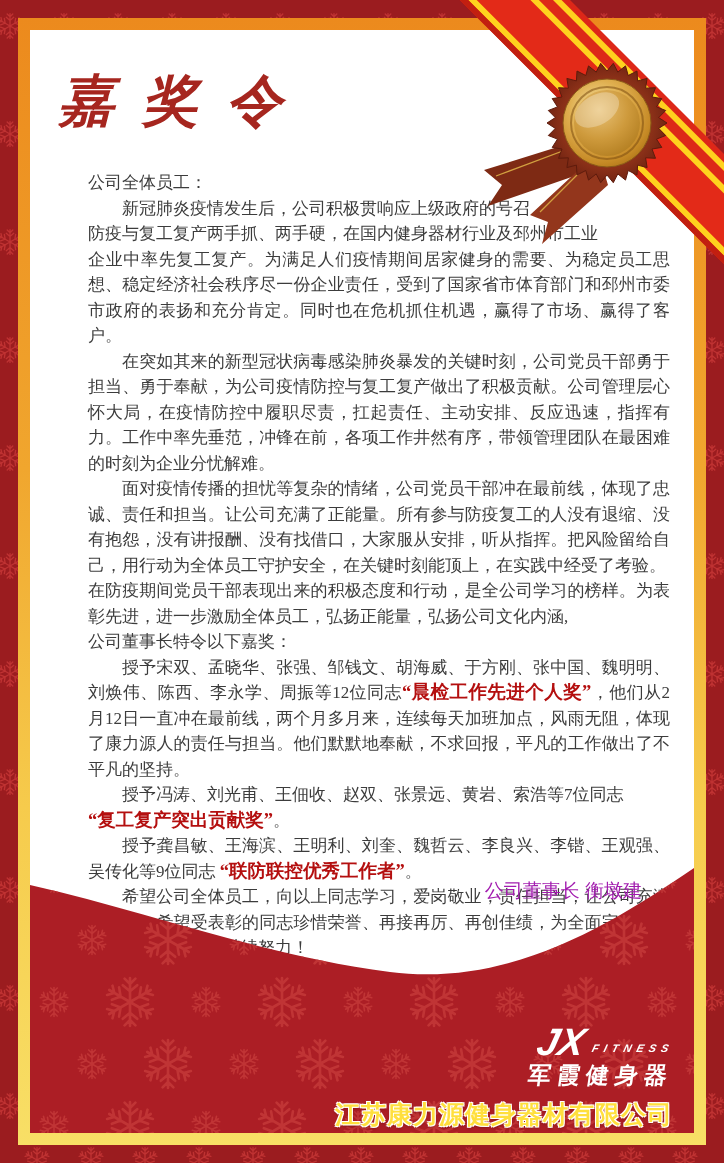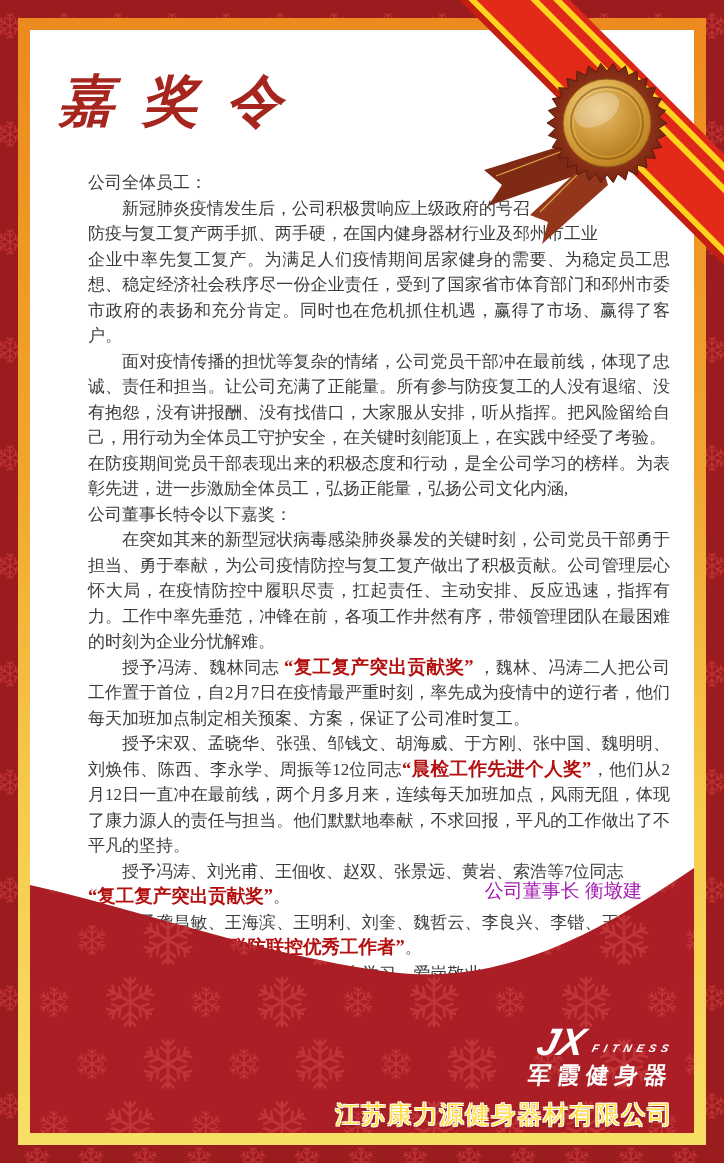--- a/index.html
+++ b/index.html
@@ -47,21 +47,21 @@
   .fitness{
     display:inline-block;transform:skewX(-14deg);
     font-weight:bold;font-style:italic;font-size:11px;letter-spacing:5px;
     line-height:16px;padding-bottom:2px;
   }
   .junxia{
     display:inline-block;transform:skewX(-8deg);margin-top:3px;
     font-weight:bold;font-size:23px;letter-spacing:6px;line-height:28px;
   }
   .company{
-    margin-top:9px;font-weight:normal;font-size:25px;letter-spacing:1px;
+    margin-top:9px;font-weight:bold;font-size:25px;letter-spacing:1px;
     color:#FFDF3D;
     text-shadow:-1px -1px 0 #fff,1px -1px 0 #fff,-1px 1px 0 #fff,1px 1px 0 #fff,0 2px 3px rgba(60,0,0,.4);
   }
   .ribbon-svg{position:absolute;right:0;top:0;z-index:10;}
 </style>
 </head>
 <body>
 
 <svg class="bg-svg" width="724" height="1163" viewBox="0 0 724 1163">
   <rect x="0" y="0" width="724" height="1163" fill="#9B1C1F"></rect>
@@ -382,25 +382,24 @@
 <div class="content">
 
   <div class="title">嘉奖令</div>
 
   <div class="textblock">
     <p class="para">公司全体员工：</p>
     <div>
         <p class="para indent"><span class="seg">新冠肺炎疫情发生后，公司积极贯响应上级政府的号召，
 防疫与复工复产两手抓、两手硬，在国内健身器材行业及邳州市工业
 企业中率先复工复产。为满足人们疫情期间居家健身的需要、为稳定员工思想、稳定经济社会秩序尽一份企业责任，受到了国家省市体育部门和邳州市委市政府的表扬和充分肯定。同时也在危机抓住机遇，赢得了市场、赢得了客户。</span></p>
+        <p class="para indent"><span class="seg">在突如其来的新型冠状病毒感染肺炎暴发的关键时刻，公司党员干部勇于担当、勇于奉献，为公司疫情防控与复工复产做出了积极贡献。公司管理层心怀大局，在疫情防控中履职尽责，扛起责任、主动安排、反应迅速，指挥有力。工作中率先垂范，冲锋在前，各项工作井然有序，带领管理团队在最困难的时刻为企业分忧解难。</span></p>
         <p class="para indent"><span class="seg">面对疫情传播的担忧等复杂的情绪，公司党员干部冲在最前线，体现了忠诚、责任和担当。让公司充满了正能量。所有参与防疫复工的人没有退缩、没有抱怨，没有讲报酬、没有找借口，大家服从安排，听从指挥。把风险留给自己，用行动为全体员工守护安全，在关键时刻能顶上，在实践中经受了考验。
 在防疫期间党员干部表现出来的积极态度和行动，是全公司学习的榜样。为表彰先进，进一步激励全体员工，弘扬正能量，弘扬公司文化内涵,
 公司董事长特令以下嘉奖：</span></p>
-        <p class="para indent"><span class="seg">在突如其来的新型冠状病毒感染肺炎暴发的关键时刻，公司党员干部勇于担当、勇于奉献，为公司疫情防控与复工复产做出了积极贡献。公司管理层心怀大局，在疫情防控中履职尽责，扛起责任、主动安排、反应迅速，指挥有力。工作中率先垂范，冲锋在前，各项工作井然有序，带领管理团队在最困难的时刻为企业分忧解难。</span></p>
-        <p class="para indent"><span class="seg">授予冯涛、魏林同志 </span><span class="award">“复工复产突出贡献奖”</span><span class="seg"> ，魏林、冯涛二人把公司工作置于首位，自2月7日在疫情最严重时刻，率先成为疫情中的逆行者，他们每天加班加点制定相关预案、方案，保证了公司准时复工。</span></p>
         <p class="para indent"><span class="seg">授予宋双、孟晓华、张强、邹钱文、胡海威、于方刚、张中国、魏明明、刘焕伟、陈西、李永学、周振等12位同志</span><span class="award">“晨检工作先进个人奖”</span><span class="seg">，他们从2月12日一直冲在最前线，两个月多月来，连续每天加班加点，风雨无阻，体现了康力源人的责任与担当。他们默默地奉献，不求回报，平凡的工作做出了不平凡的坚持。</span></p>
         <p class="para indent"><span class="seg">授予冯涛、刘光甫、王佃收、赵双、张景远、黄岩、索浩等7位同志
 </span><span class="award">“复工复产突出贡献奖”</span><span class="seg">。</span></p>
         <p class="para indent"><span class="seg">授予龚昌敏、王海滨、王明利、刘奎、魏哲云、李良兴、李锴、王观强、吴传化等9位同志 </span><span class="award">“联防联控优秀工作者”</span><span class="seg">。</span></p>
         <p class="para indent"><span class="seg">希望公司全体员工，向以上同志学习，爱岗敬业，责任担当，让公司充满正能量。希望受表彰的同志珍惜荣誉、再接再厉、再创佳绩，为全面完成公司2020年各项工作而继续努力！</span></p>
       </div>
   </div>
 
   <svg class="wave-svg" width="664" height="283" viewBox="0 0 664 283">
     <defs>

